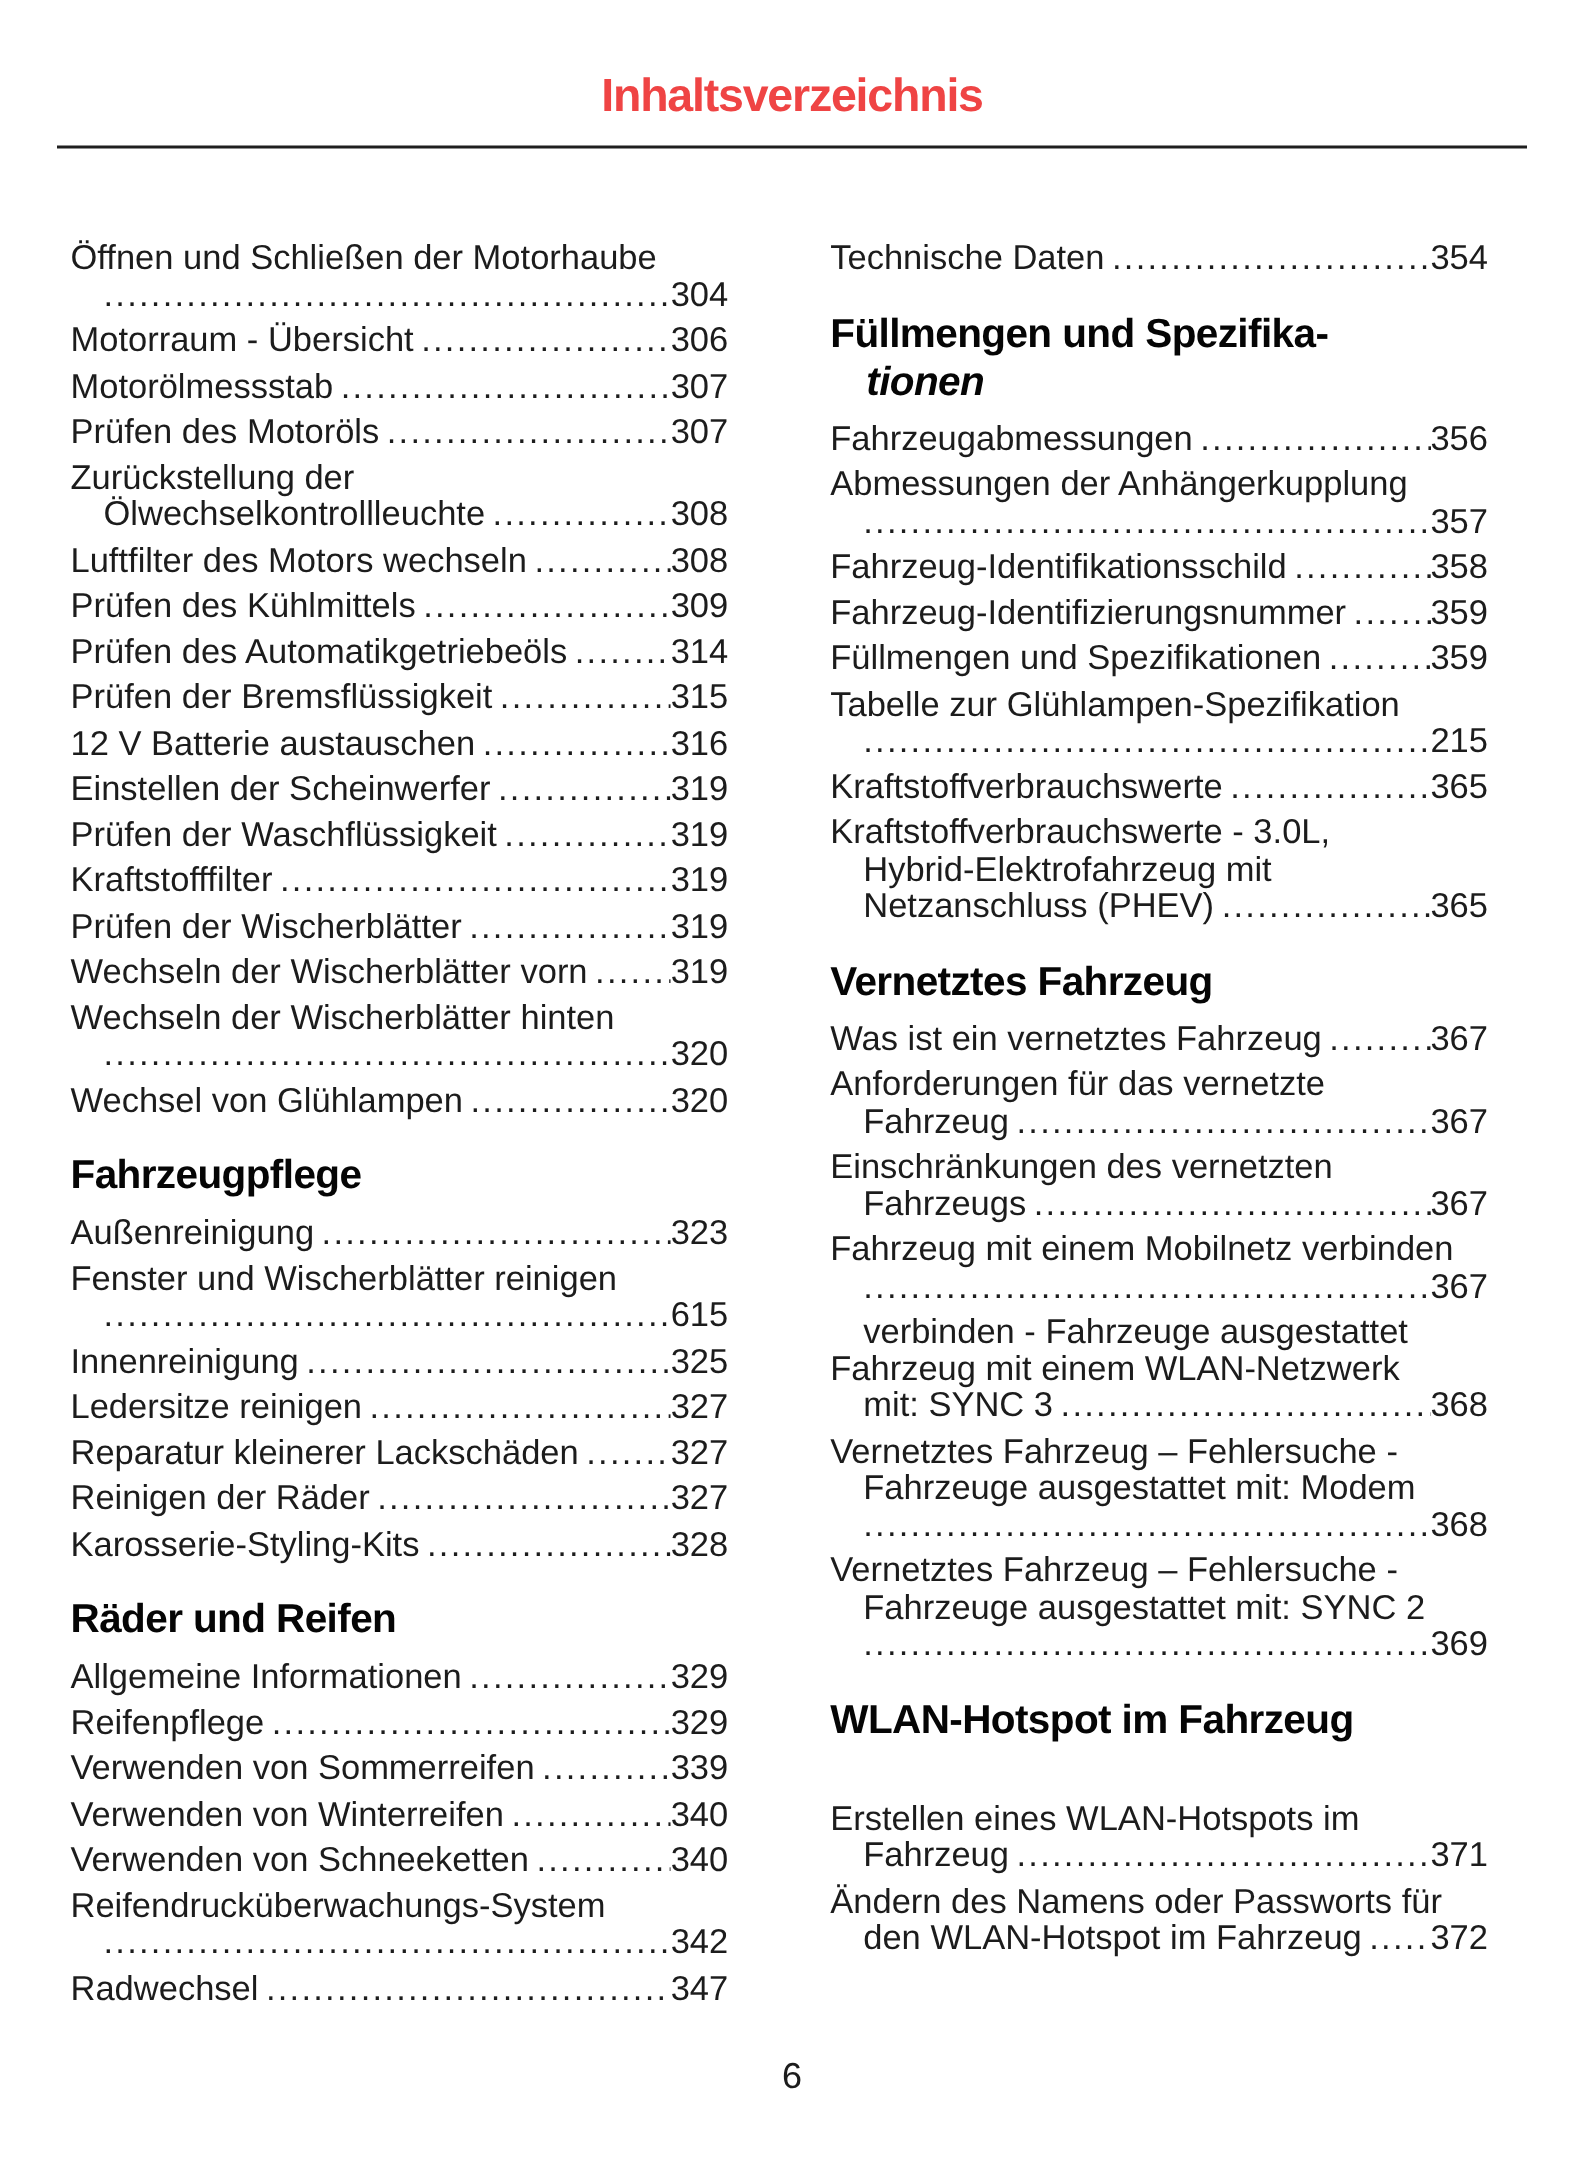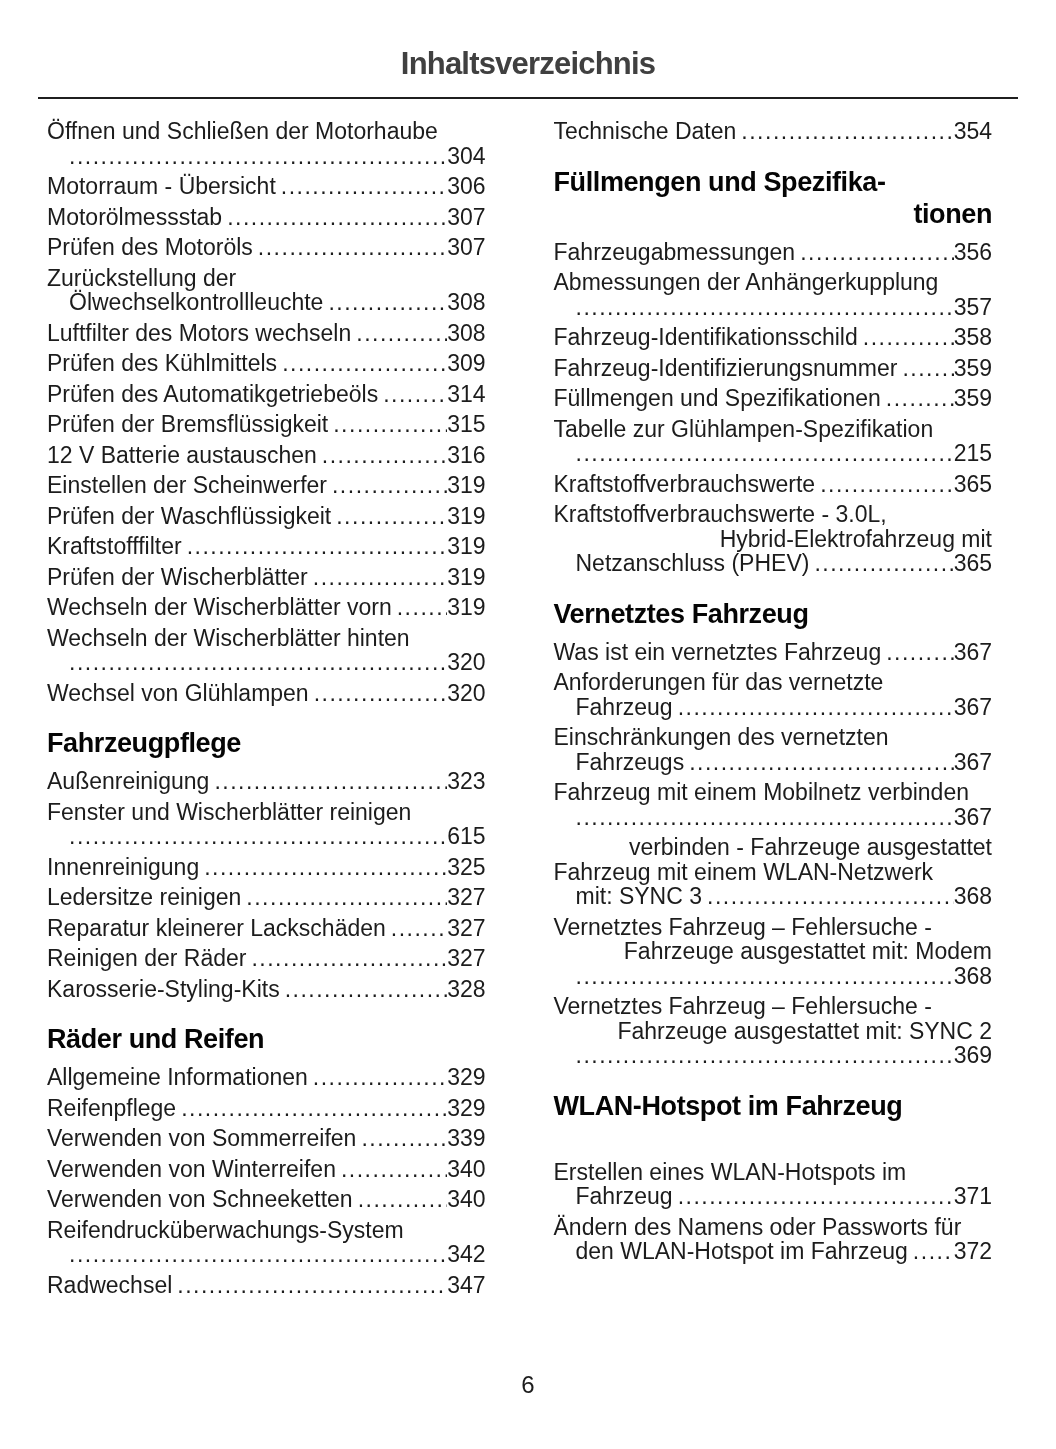--- a/index.html
+++ b/index.html
@@ -10,44 +10,44 @@
     font-family: "Liberation Sans", sans-serif;
     color: #1c1c1c;
     position: relative;
     overflow: hidden;
   }
   .title {
     text-align: center;
     font-size: 31px;
     font-weight: 800;
     letter-spacing: -0.8px;
-    color: #404040;
+    color: #ef4444;
     padding-top: 46px;
   }
   .rule {
     border: 0;
     border-top: 2px solid #1f1f1f;
     margin: 15px 38px 0 38px;
   }
   .content {
     display: flex;
-    padding: 20px 64px 0 47px;
+    padding: 60px 64px 0 47px;
     gap: 68px;
   }
   .col { flex: 1; min-width: 0; }
   .entry {
     font-size: 23px;
     margin-bottom: 6px;
   }
   .line {
     display: flex;
     align-items: baseline;
     line-height: 24.5px;
   }
-  .indent { padding-left: 22px; justify-content: flex-end; }
+  .indent { padding-left: 22px; }
   .t { white-space: nowrap; }
   .leader {
     flex: 1;
     overflow: hidden;
     white-space: nowrap;
     letter-spacing: 1.5px;
     min-width: 12px;
   }
   .t + .leader { margin-left: 5px; }
   .leader::after {
@@ -55,21 +55,21 @@
   }
   .pg { white-space: nowrap; }
   .heading {
     font-size: 27px;
     font-weight: 800;
     color: #050505;
     letter-spacing: -0.4px;
     margin: 22px 0 10px 0;
   }
   .heading .line { line-height: 32px; }
-  .heading .indent { padding-left: 24px; }
+  .heading .indent { padding-left: 24px; font-style: italic; }
   .spacer { height: 28px; }
   .pageno {
     position: absolute;
     left: 0; right: 0;
     bottom: 50px;
     text-align: center;
     font-size: 24px;
     color: #1c1c1c;
   }
 </style>

